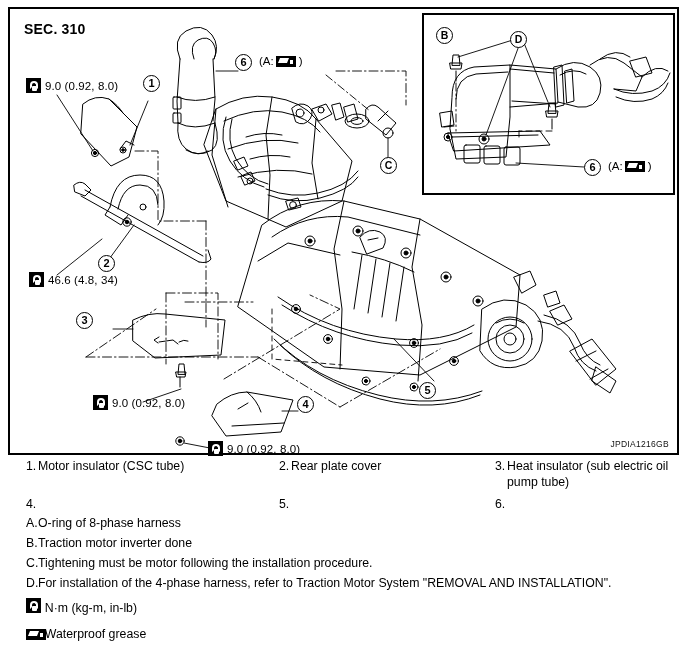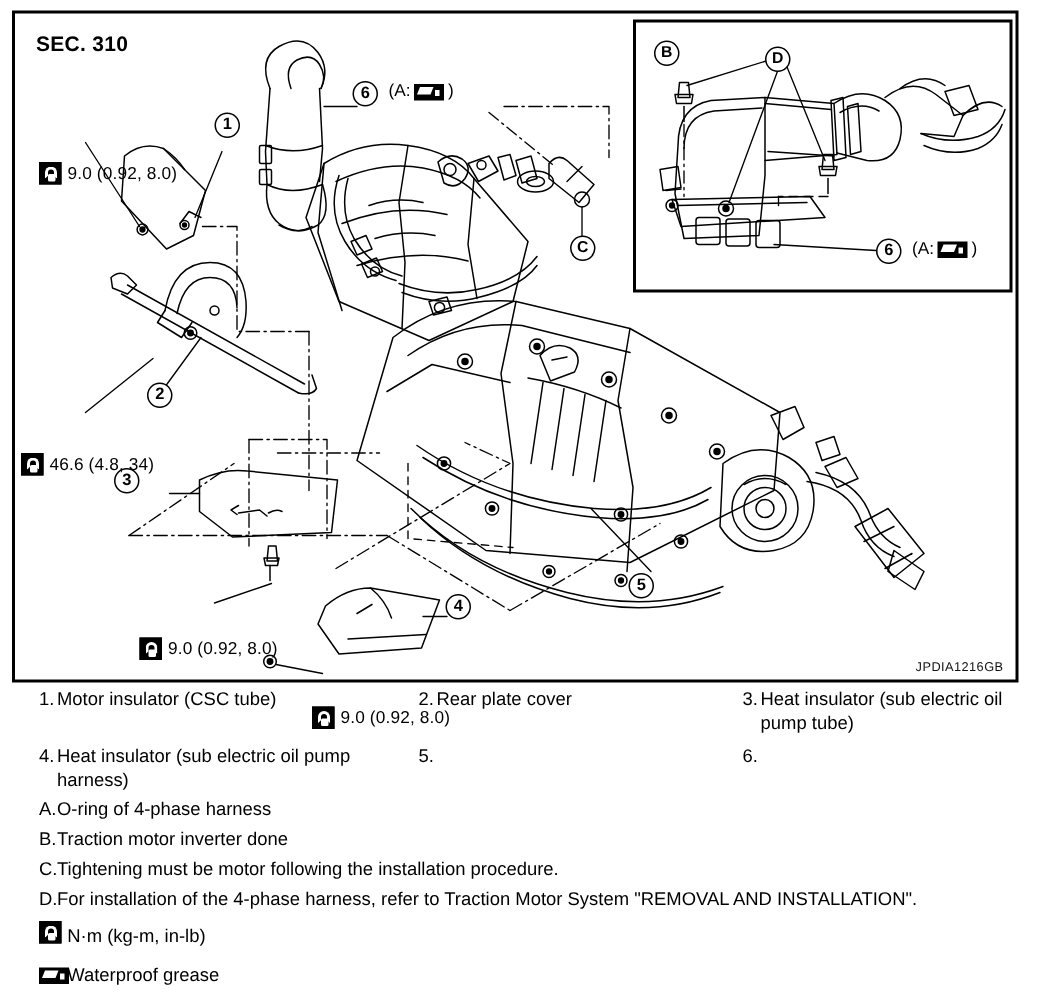--- a/index.html
+++ b/index.html
@@ -37,21 +37,21 @@
   
   .cal{
     position:absolute;width:17px;height:17px;border:1.4px solid #000;
     border-radius:50%;background:#fff;
     font-size:11px;line-height:15px;text-align:center;font-weight:bold;
     box-sizing:border-box;
   }
   .cal.lt{font-weight:bold;font-size:10.5px;}
 
   
-  .tq{position:absolute;display:flex;align-items:center;white-space:nowrap;margin-top:30px;}
+  .tq{position:absolute;display:flex;align-items:center;white-space:nowrap;}
   .tq .txt{font-size:11.5px;margin-left:4px;letter-spacing:.1px;}
   .ico-torque{
     display:inline-block;width:15px;height:15px;background:#000;
     position:relative;flex:0 0 auto;border:1px solid #000;box-sizing:border-box;
   }
   .ico-torque::before{
     content:"";position:absolute;left:3px;top:2px;width:8px;height:8px;
     border:2px solid #fff;border-radius:50% 50% 0 0;border-bottom-color:transparent;
     box-sizing:border-box;
   }
@@ -304,21 +304,21 @@
       <span class="pa">(A:</span>
       <span class="ico-grease"></span>
       <span class="pb">)</span>
     </div>
 
     <div class="tq" style="left:16px;top:69px;">
       <span class="ico-torque"></span>
       <span class="txt">9.0 (0.92, 8.0)</span>
     </div>
 
-    <div class="tq" style="left:4px;top:263px;">
+    <div class="tq" style="left:19px;top:263px;">
       <span class="ico-torque"></span>
       <span class="txt">46.6 (4.8, 34)</span>
     </div>
 
     <div class="tq" style="left:83px;top:386px;">
       <span class="ico-torque"></span>
       <span class="txt">9.0 (0.92, 8.0)</span>
     </div>
 
     <div class="tq" style="left:198px;top:432px;">
@@ -410,33 +410,32 @@
       </div>
       <div class="col c3">
         <span class="num">3.</span>
         <span class="lbl">Heat insulator (sub electric oil pump tube)</span>
       </div>
     </div>
 
     <div class="rowgrid block" style="margin-top:6px;">
       <div class="col c1">
         <span class="num">4.</span>
-        <span class="lbl">Heat insulator (sub electric oil pump harness)</span>
       </div>
       <div class="col c2">
         <span class="num">5.</span>
       </div>
       <div class="col c3">
         <span class="num">6.</span>
       </div>
     </div>
 
     <div class="alpha-row" style="margin-top:3px;">
       <span class="num">A.</span>
-      <span class="lbl">O-ring of 4-phase harness</span>
+      <span class="lbl">O-ring of 8-phase harness</span>
     </div>
     <div class="alpha-row" style="margin-top:4px;">
       <span class="num">B.</span>
       <span class="lbl">Traction motor inverter done</span>
     </div>
     <div class="alpha-row" style="margin-top:4px;">
       <span class="num">C.</span>
       <span class="lbl">Tightening must be motor following the installation procedure.</span>
     </div>
     <div class="alpha-row" style="margin-top:4px;">

